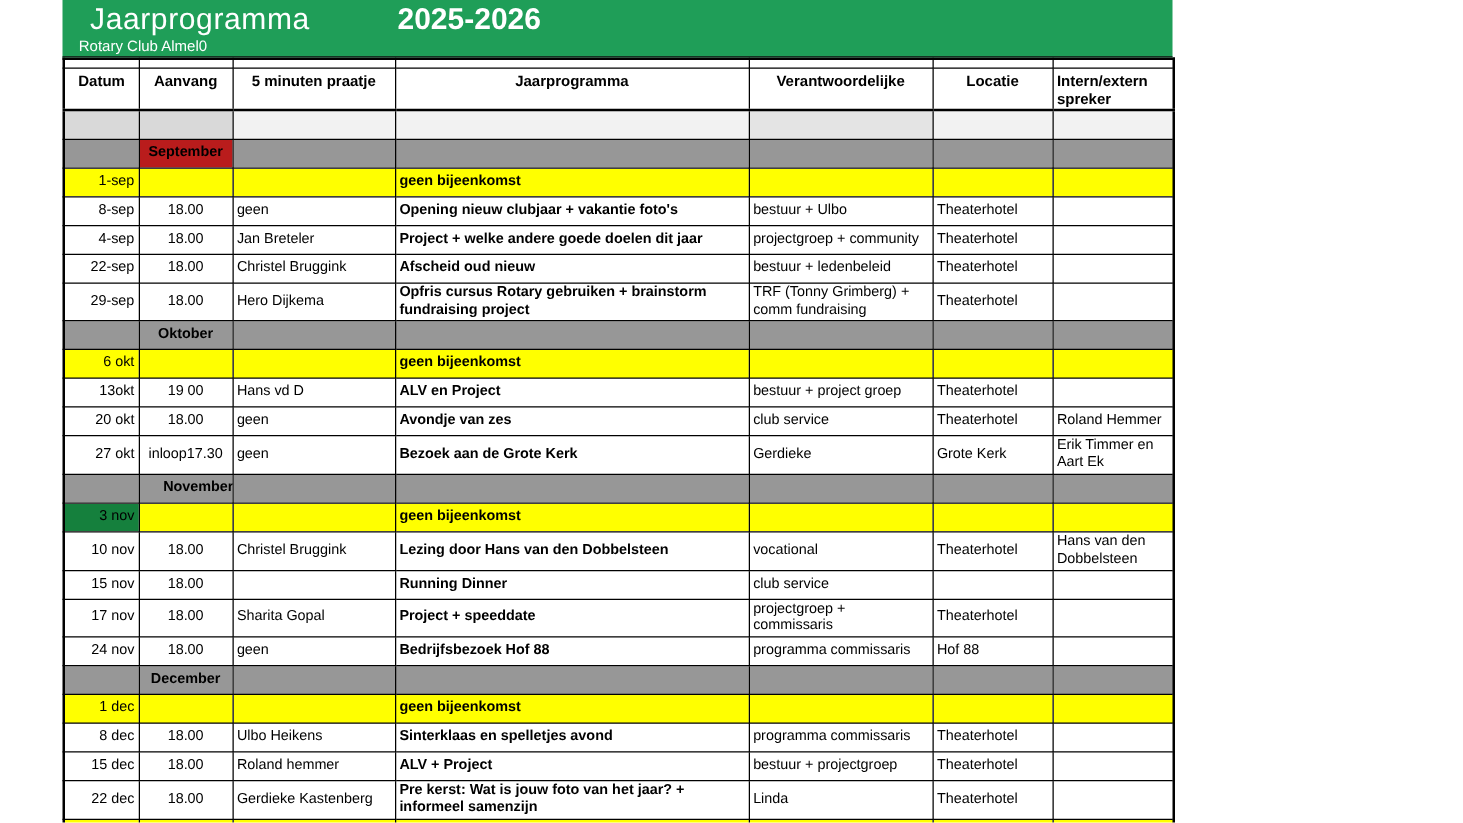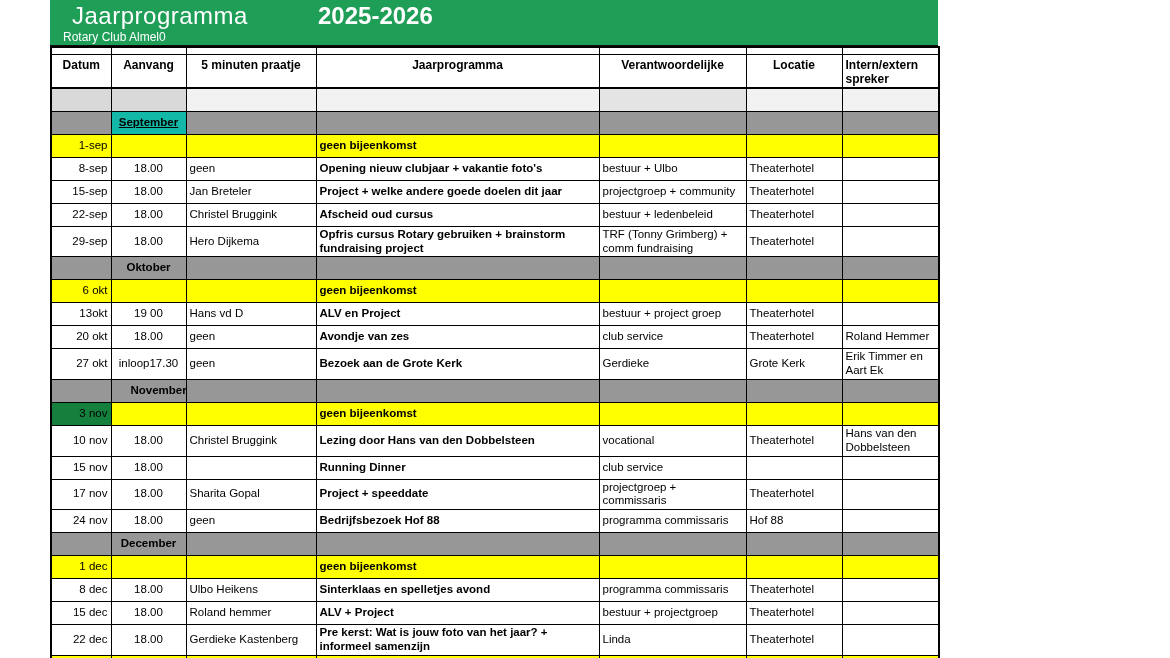--- a/index.html
+++ b/index.html
@@ -104,21 +104,21 @@
           <td style="background: rgb(217, 217, 217);"></td>
           <td style="background: rgb(217, 217, 217);"></td>
           <td style="background: rgb(242, 242, 242);"></td>
           <td style="background: rgb(242, 242, 242);"></td>
           <td style="background: rgb(228, 228, 228);"></td>
           <td style="background: rgb(242, 242, 242);"></td>
           <td style="background: rgb(242, 242, 242);"></td>
         </tr>
         <tr class="month-row">
           <td style="background: rgb(151, 151, 151);"></td>
-          <td style="background: #14b8a6; text-decoration: underline;">September</td>
+          <td style="background: #b91c1c;">September</td>
           <td style="background: rgb(151, 151, 151);"></td>
           <td style="background: rgb(151, 151, 151);"></td>
           <td style="background: rgb(151, 151, 151);"></td>
           <td style="background: rgb(151, 151, 151);"></td>
           <td style="background: rgb(151, 151, 151);"></td>
         </tr>
         <tr class="event-row">
           <td class="c-datum" style="background: rgb(255, 255, 0);">1-sep</td>
           <td class="c-aanvang" style="background: rgb(255, 255, 0);"></td>
           <td class="c-praatje" style="background: rgb(255, 255, 0);"></td>
@@ -130,33 +130,33 @@
         <tr class="event-row">
           <td class="c-datum">8-sep</td>
           <td class="c-aanvang">18.00</td>
           <td class="c-praatje">geen</td>
           <td class="c-hoofd">Opening nieuw clubjaar + vakantie foto's</td>
           <td class="c-verantw">bestuur + Ulbo</td>
           <td class="c-locatie">Theaterhotel</td>
           <td class="c-spreker"></td>
         </tr>
         <tr class="event-row">
-          <td class="c-datum">15-sep</td>
+          <td class="c-datum">4-sep</td>
           <td class="c-aanvang">18.00</td>
           <td class="c-praatje">Jan Breteler</td>
           <td class="c-hoofd">Project + welke andere goede doelen dit jaar</td>
           <td class="c-verantw">projectgroep + community</td>
           <td class="c-locatie">Theaterhotel</td>
           <td class="c-spreker"></td>
         </tr>
         <tr class="event-row">
           <td class="c-datum">22-sep</td>
           <td class="c-aanvang">18.00</td>
           <td class="c-praatje">Christel Bruggink</td>
-          <td class="c-hoofd">Afscheid oud cursus</td>
+          <td class="c-hoofd">Afscheid oud nieuw</td>
           <td class="c-verantw">bestuur + ledenbeleid</td>
           <td class="c-locatie">Theaterhotel</td>
           <td class="c-spreker"></td>
         </tr>
         <tr class="event-row">
           <td class="c-datum">29-sep</td>
           <td class="c-aanvang">18.00</td>
           <td class="c-praatje">Hero Dijkema</td>
           <td class="c-hoofd">Opfris cursus Rotary gebruiken + brainstorm fundraising project</td>
           <td class="c-verantw">TRF (Tonny Grimberg) + comm fundraising</td>

